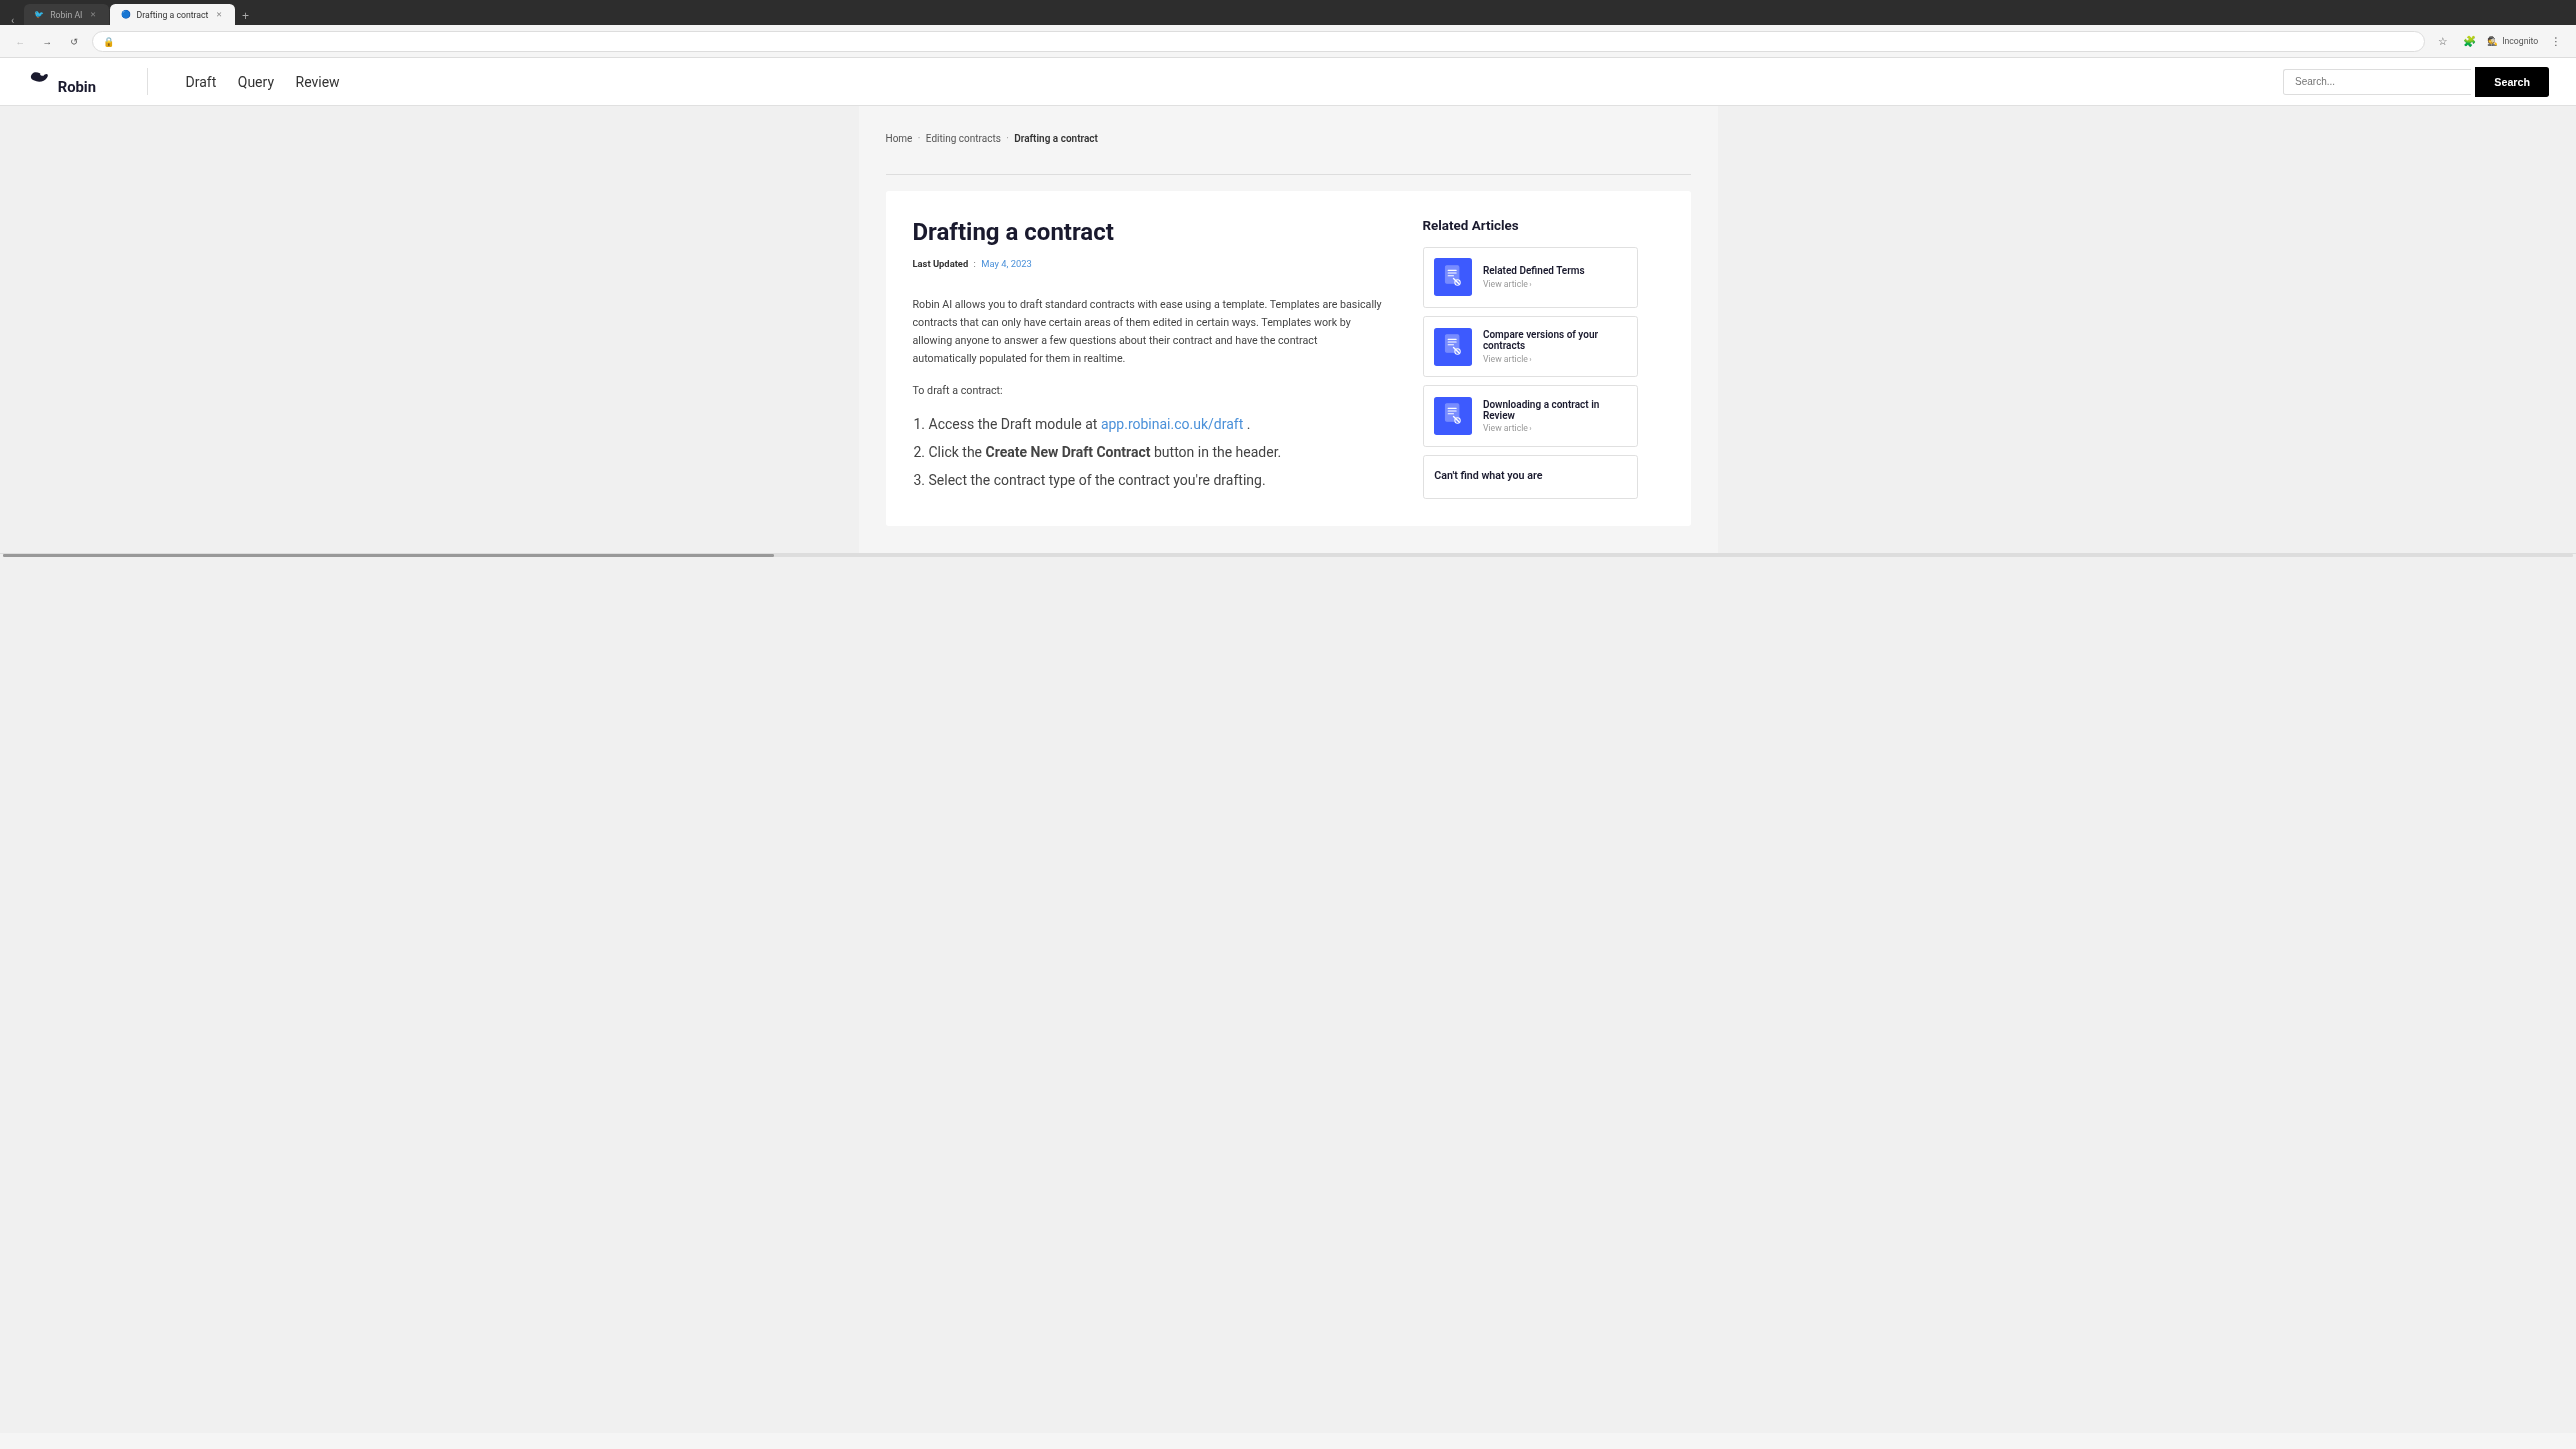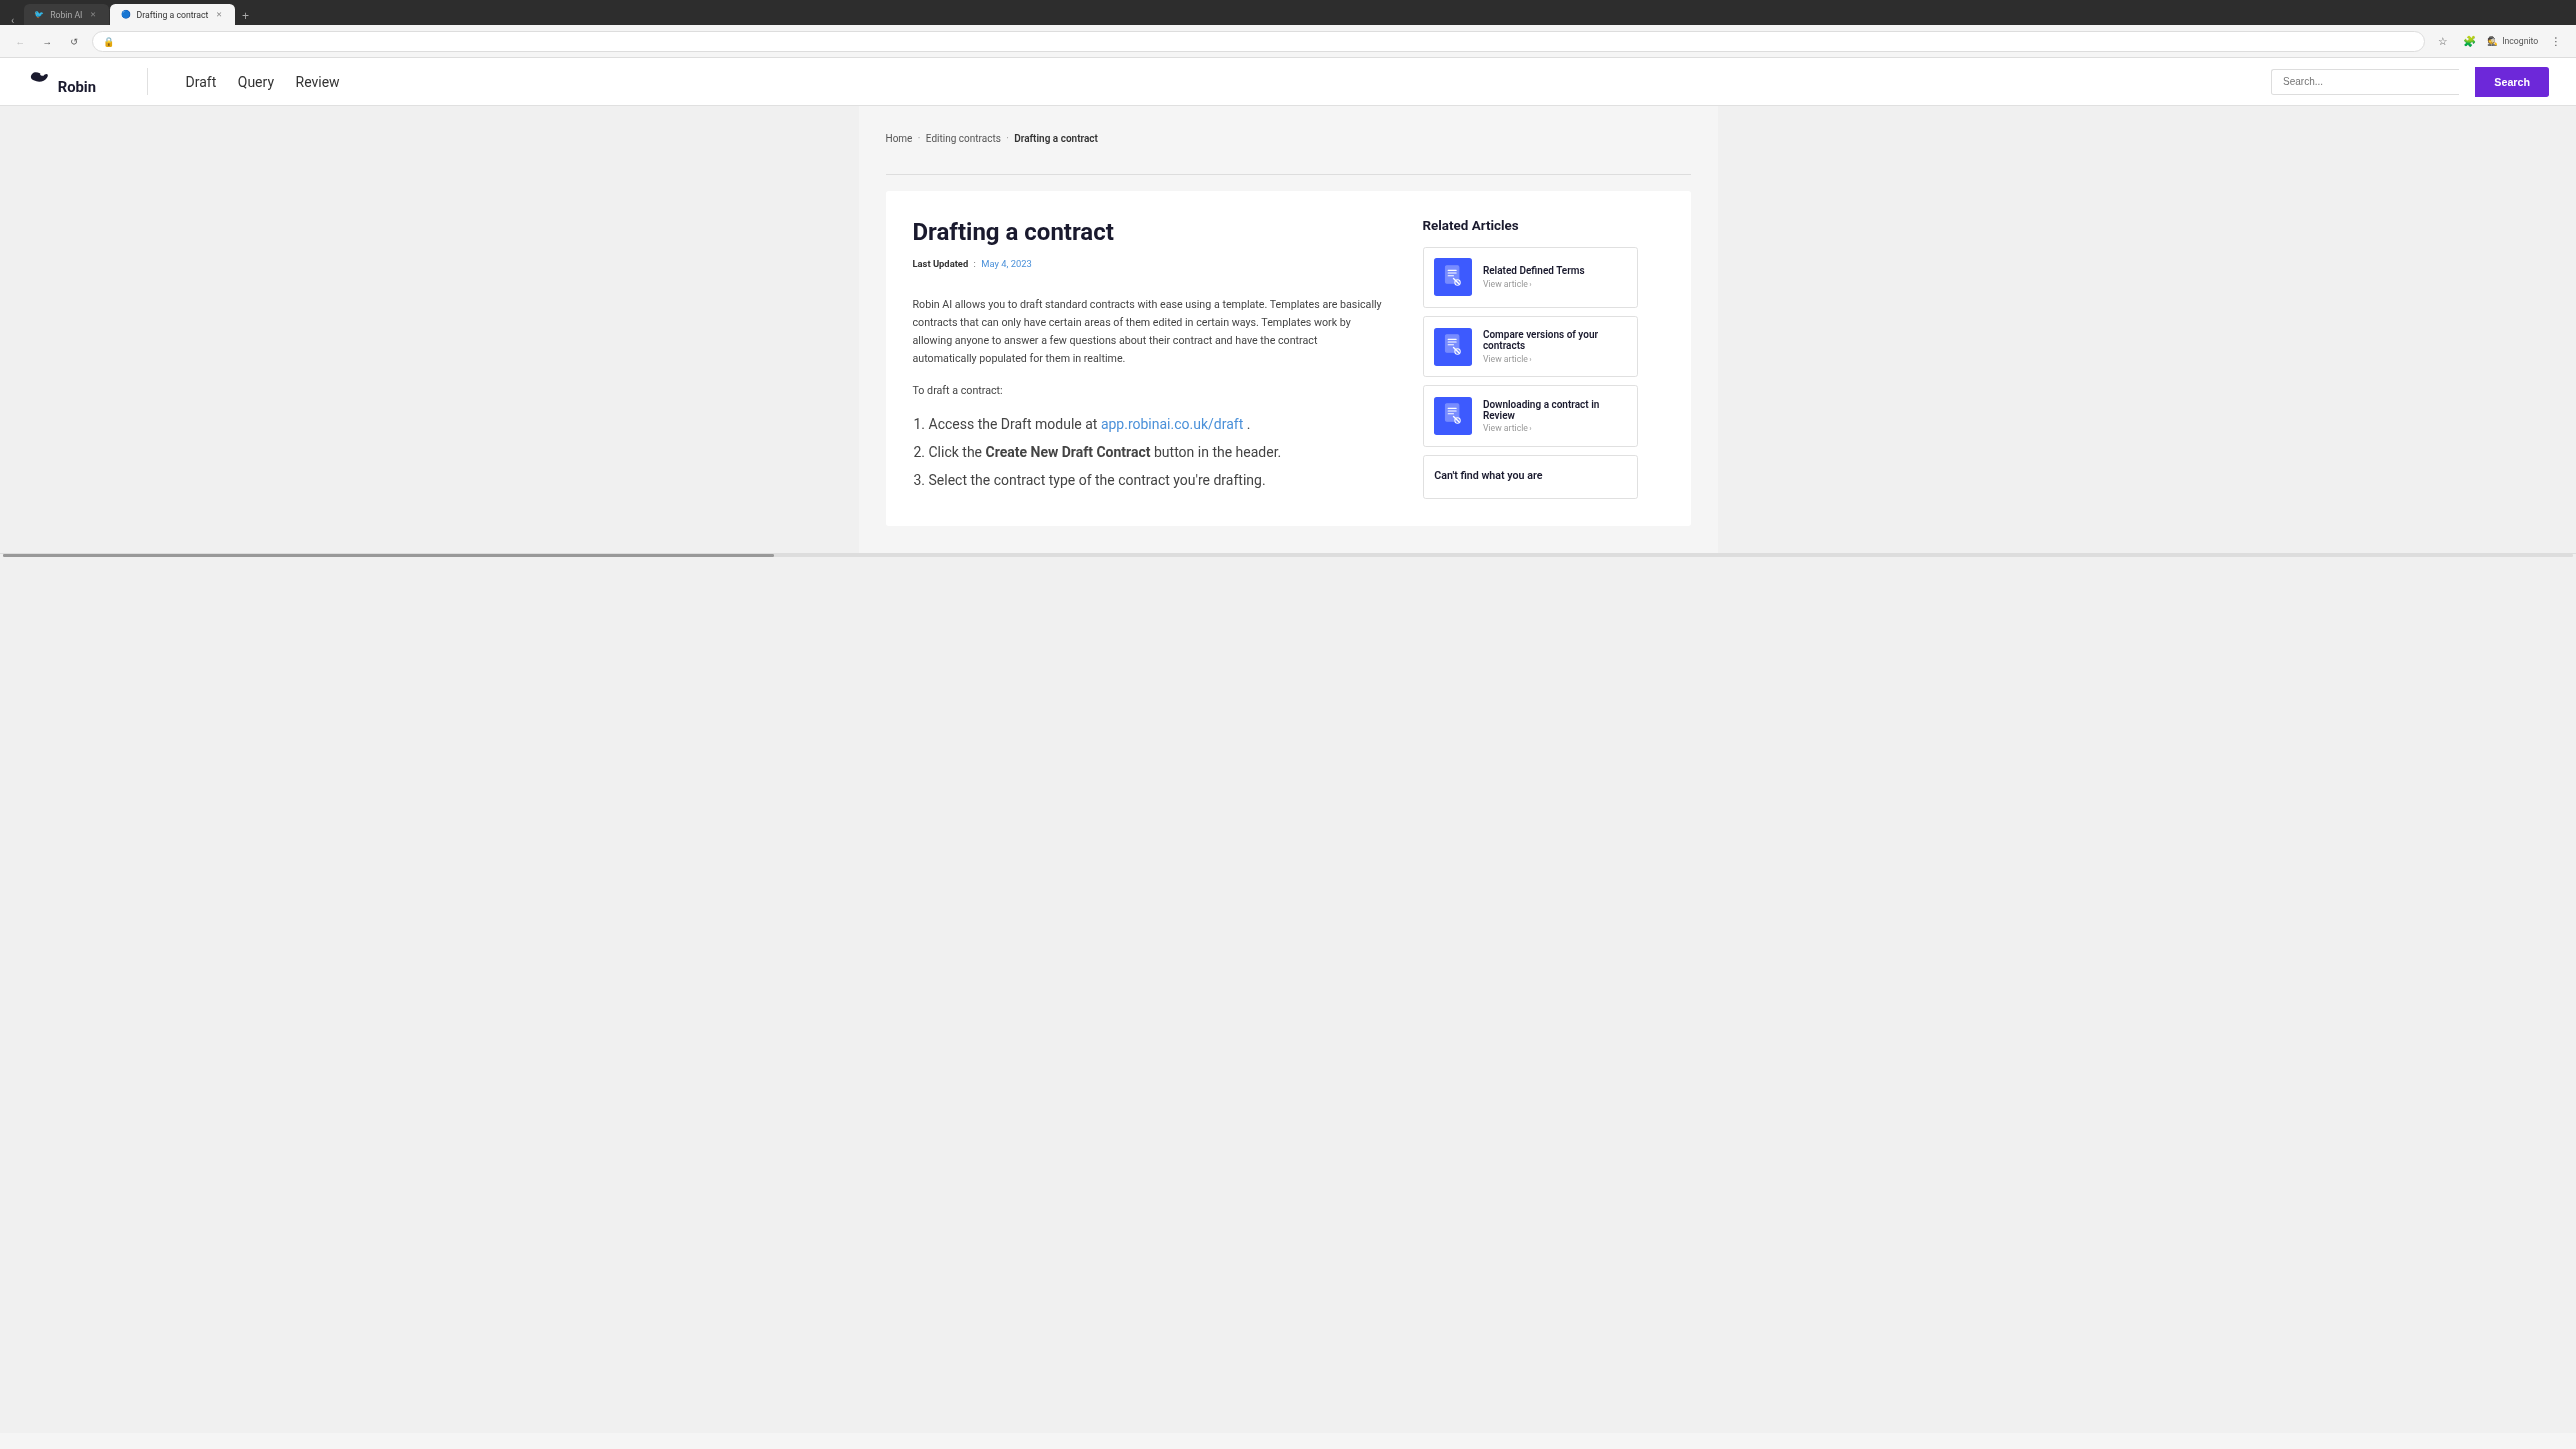--- a/index.html
+++ b/index.html
@@ -216,37 +216,37 @@
       color: #333;
       text-decoration: none;
       cursor: pointer;
       padding: 2.7px 0;
     }
 
     .search-area {
       margin-left: auto;
       display: flex;
       align-items: center;
-      gap: 16px;
+      gap: 4px;
       padding-left: 24px;
     }
 
     .search-input-wrap {
       border: 0.7px solid #ddd;
       border-right: none;
       border-radius: 2.7px 0 0 2.7px;
       padding: 6.7px 10.7px;
       font-size: 10px;
       width: 188px;
       background: white;
       color: #999;
     }
 
     .search-btn {
-      background: #6d28d9;
+      background: #000000;
       color: white;
       border: none;
       padding: 6.7px 19px;
       font-size: 10.7px;
       font-weight: 600;
       border-radius: 0 2.7px 2.7px 0;
       cursor: pointer;
       height: 29.5px;
     }
 

